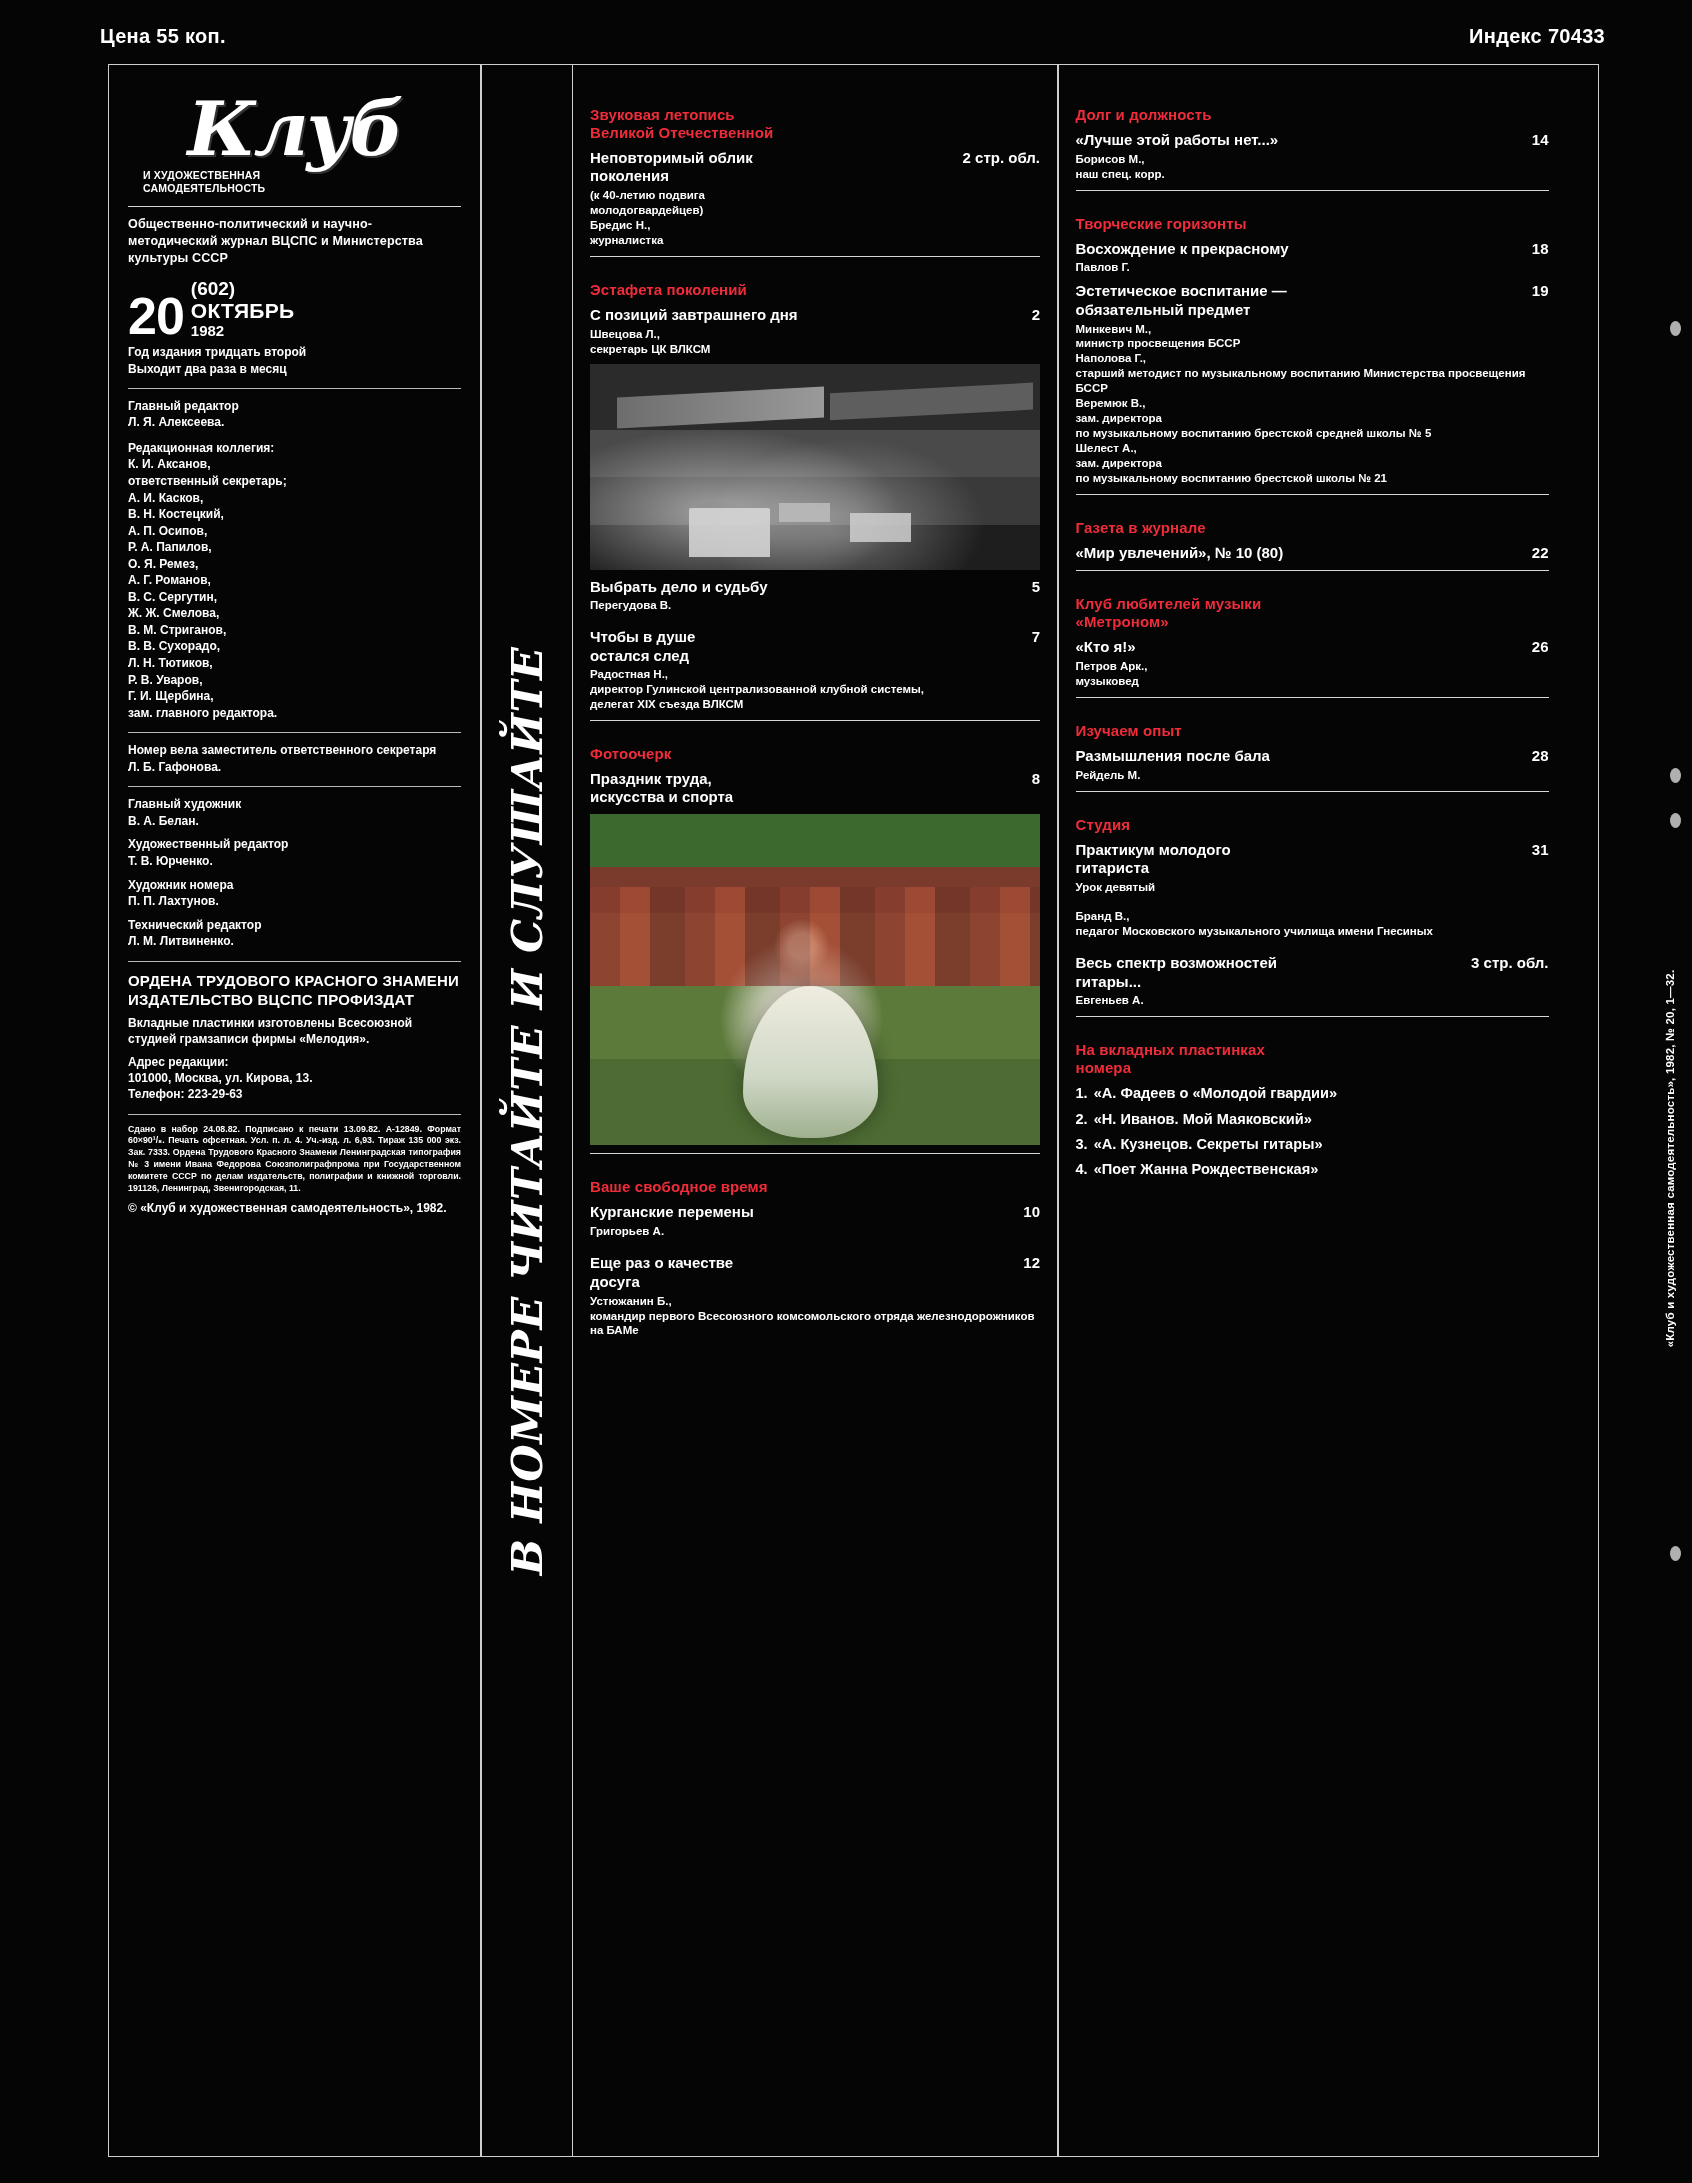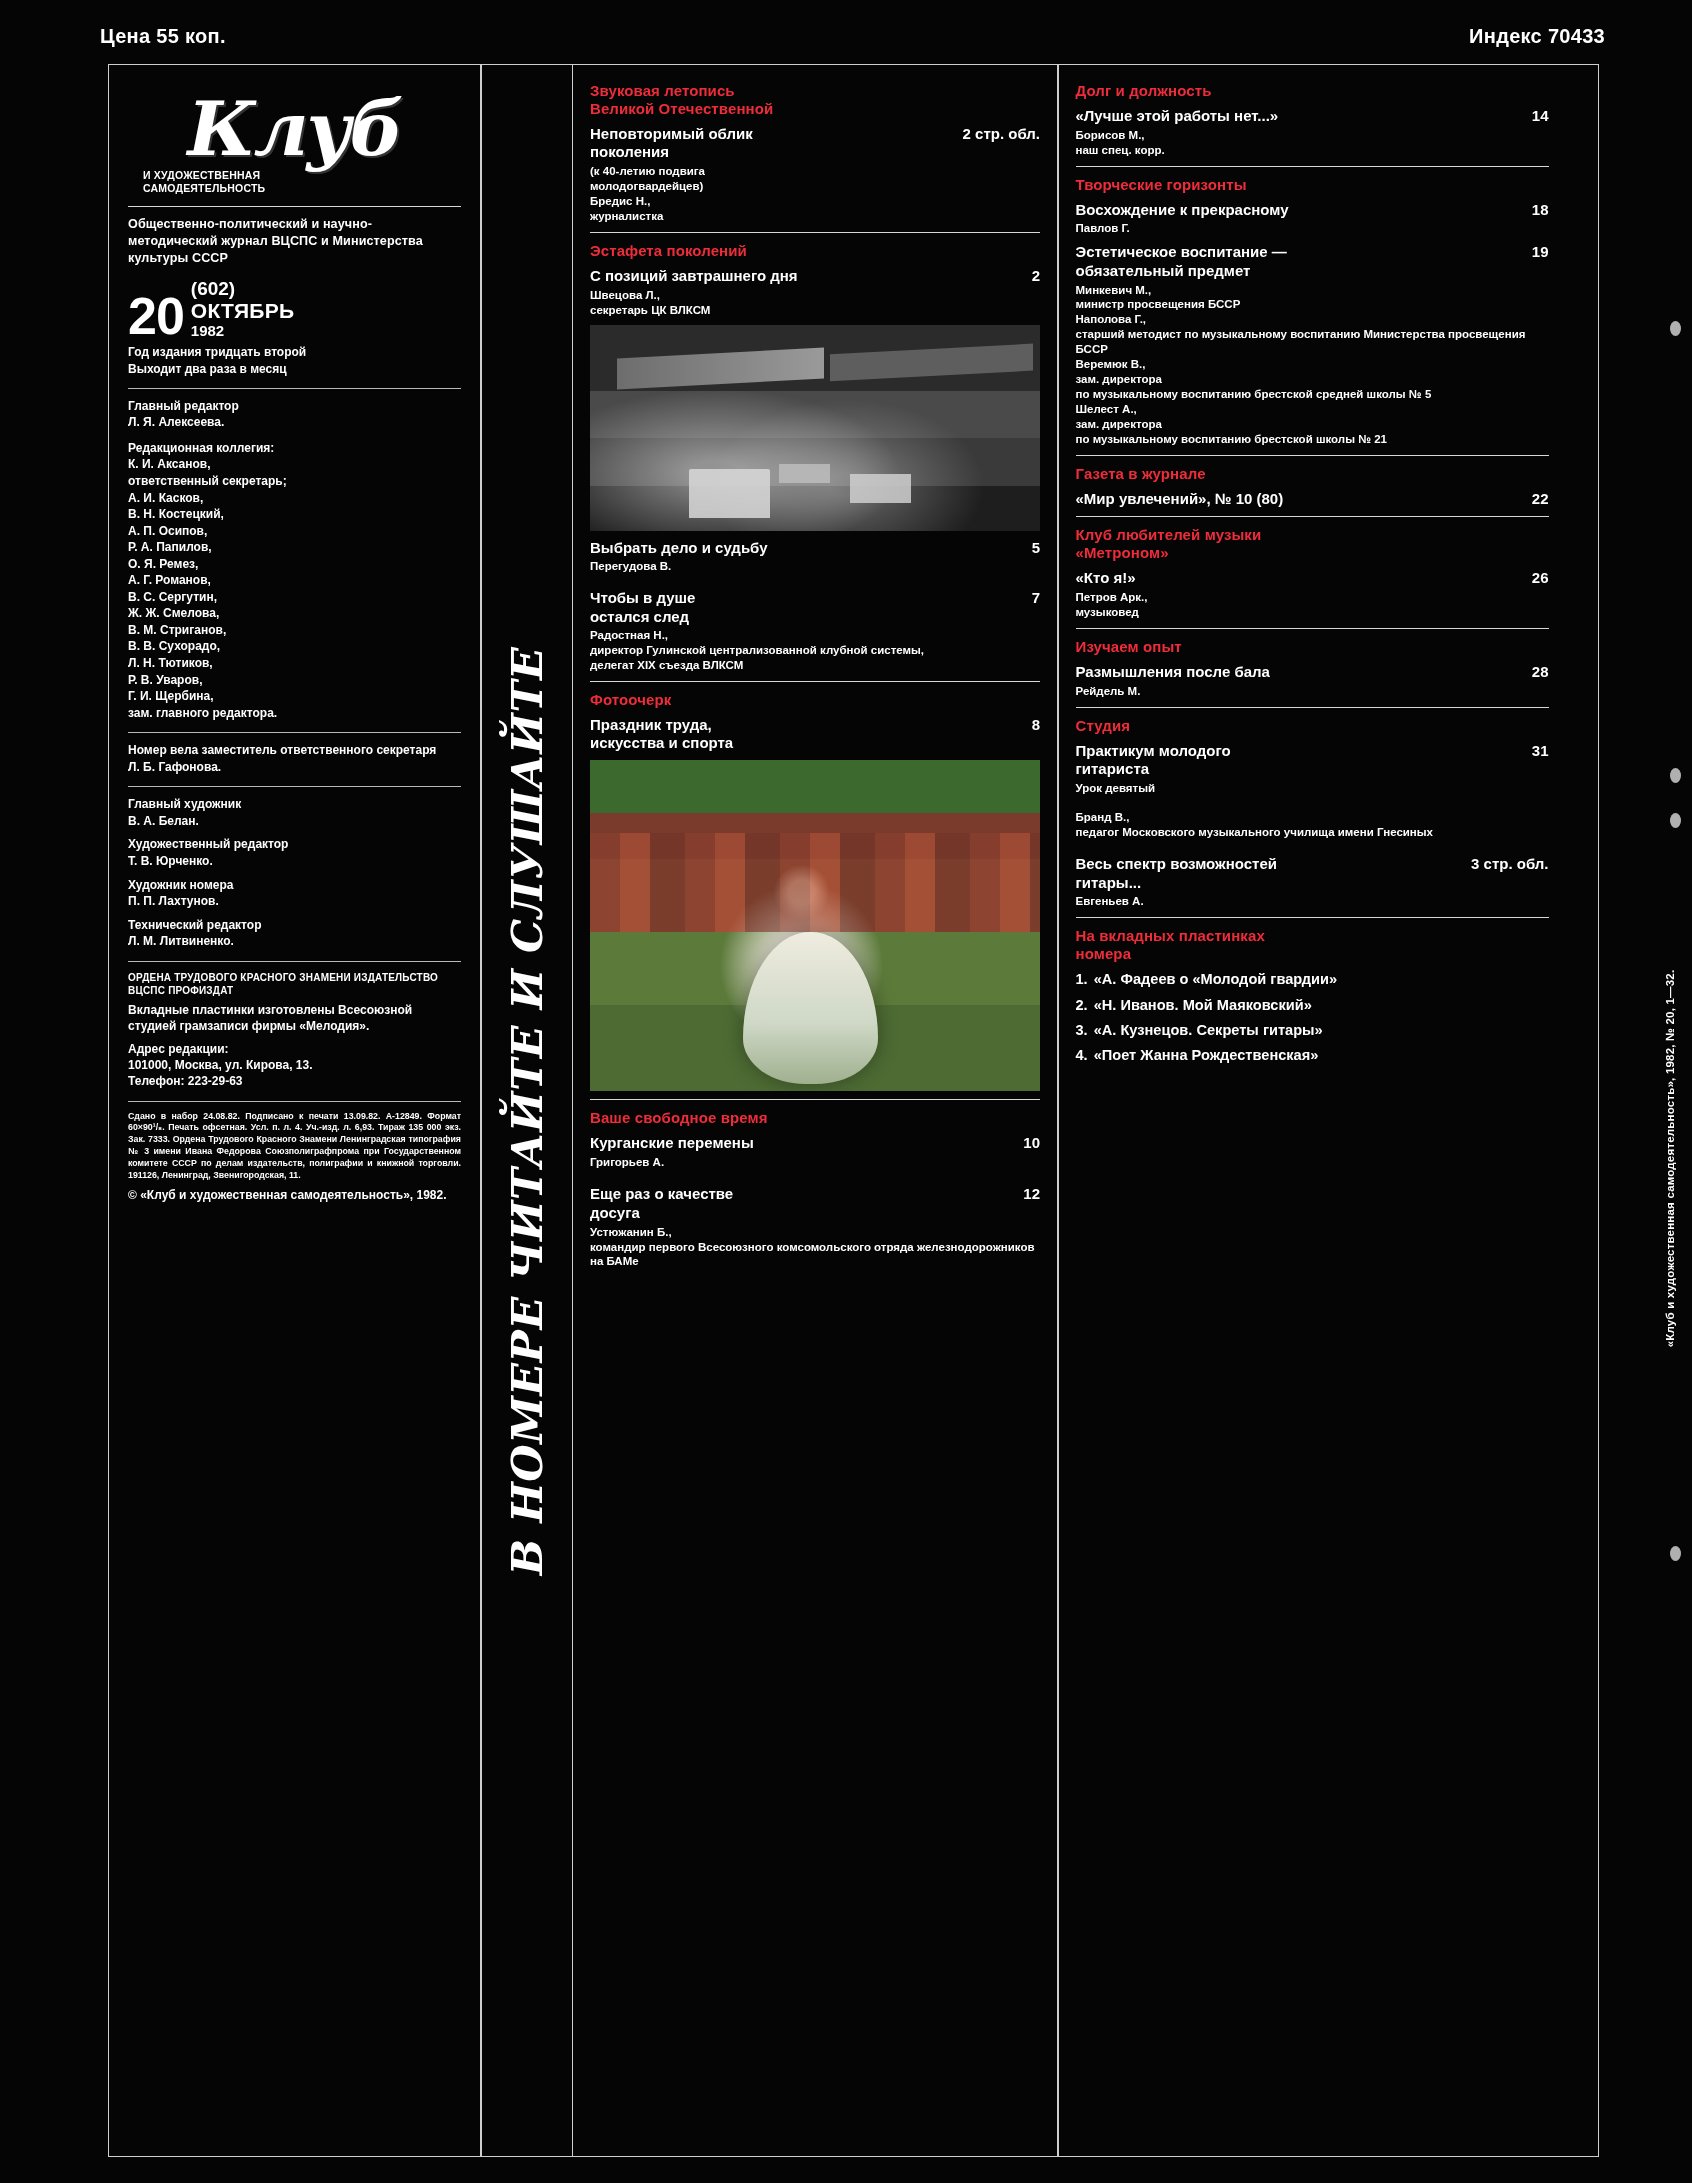--- a/index.html
+++ b/index.html
@@ -54,21 +54,21 @@
   .rule.thin { border-top:1px solid #b9b9b9; }
   .blurb { font-size:12.6px; line-height:1.34; font-weight:bold; letter-spacing:0.1px; }
   .issue-row { display:flex; align-items:flex-end; gap:7px; margin: 11px 0 5px 0; }
   .issue-num { font-size: 52px; font-weight:bold; line-height:0.9; letter-spacing:-1px; }
   .issue-meta { line-height:1.12; }
   .issue-paren { font-size:19px; font-weight:bold; }
   .issue-month { font-size:21px; font-weight:bold; letter-spacing:0.3px; }
   .issue-year { font-size:15px; font-weight:bold; }
   .small { font-size:12px; line-height:1.35; font-weight:bold; }
   .editors { font-size:12px; line-height:1.38; font-weight:bold; }
-  .caps { font-size:10px; line-height:1.3; font-weight:bold; letter-spacing:0.2px; }
+  .caps { font-size:15px; line-height:1.3; font-weight:bold; letter-spacing:0.2px; }
   .imprint { font-size:8.8px; line-height:1.34; font-weight:bold; text-align:justify; }
   
   .col2 { width: 90px; flex:none; position:relative; }
   .vert {
     position:absolute;
     left:50%; top:50%;
     transform: translate(-50%,-50%) rotate(-90deg);
     transform-origin: center center;
     white-space:nowrap;
     font-family:"DejaVu Serif", serif;
@@ -78,20 +78,21 @@
     letter-spacing: 0.5px;
   }
   
   .col3 { width: 484px; flex:none; padding: 17px 17px 5px 17px; }
   .col4 { width: 507px; flex:none; padding: 17px 17px 5px 17px; }
   .sec-head {
     color:#ef2d3a;
     font-size:15px; font-weight:bold; line-height:1.2;
     margin-bottom: 7px;
     letter-spacing:0.1px;
+    margin-top:24px;
   }
   .entry { margin-bottom: 7px; }
   .etitle {
     display:flex; justify-content:space-between; align-items:baseline; gap:9px;
     font-size:15px; font-weight:bold; line-height:1.22;
   }
   .etitle .t { flex: 1 1 auto; }
   .etitle .p { flex:none; font-weight:bold; white-space:nowrap; }
   .esub { font-size:11.5px; line-height:1.3; font-weight:bold; margin-top:2.5px; }
   .hr { border-top:1px solid #d8d8d8; margin: 8px 0 9px 0; }

